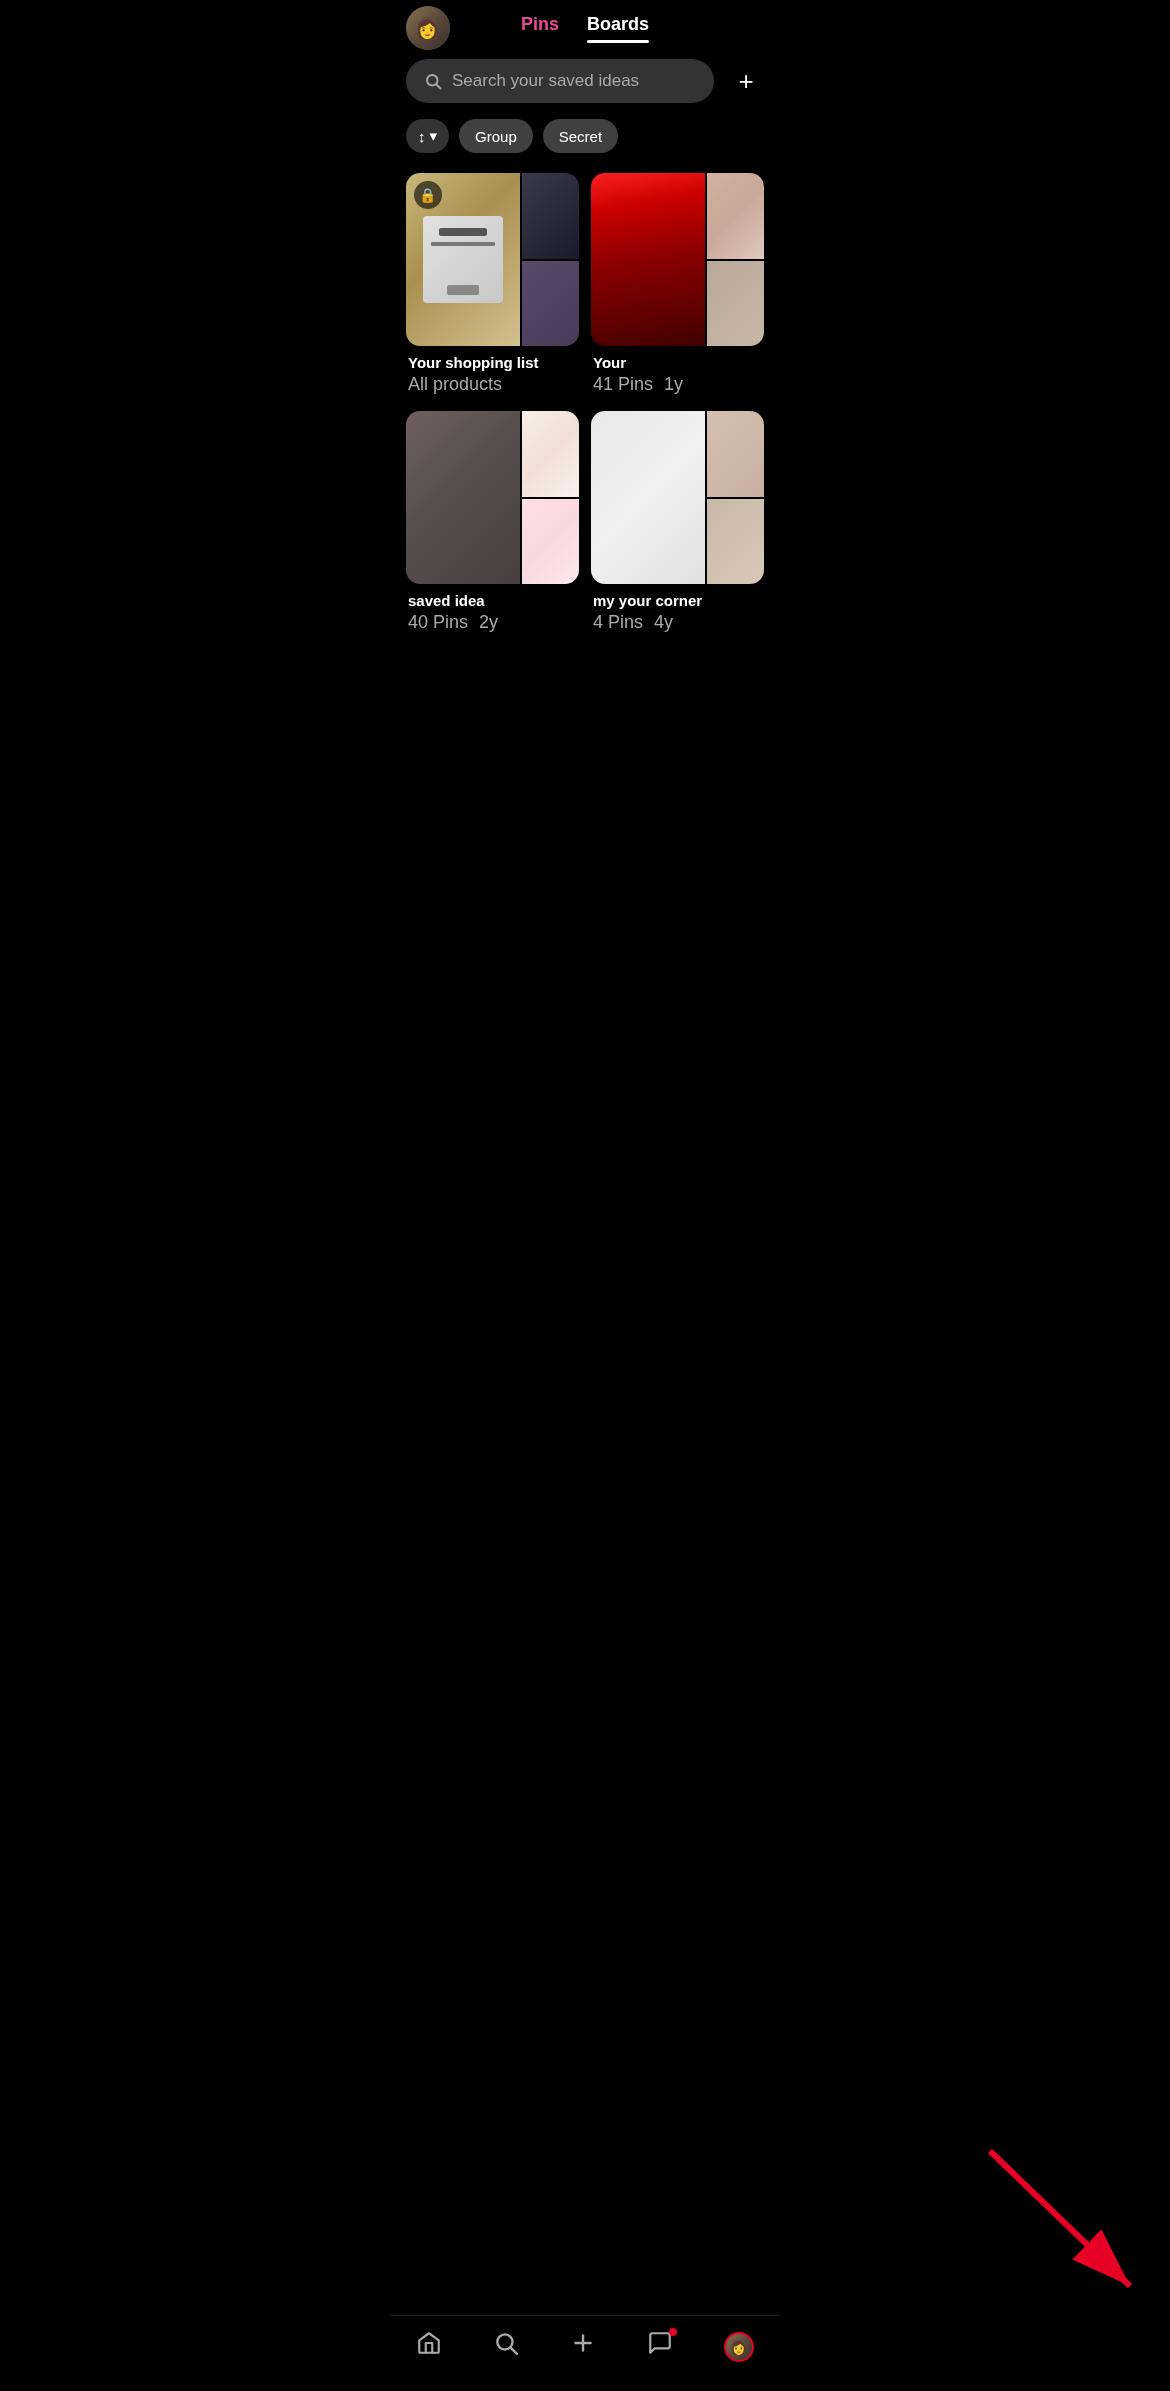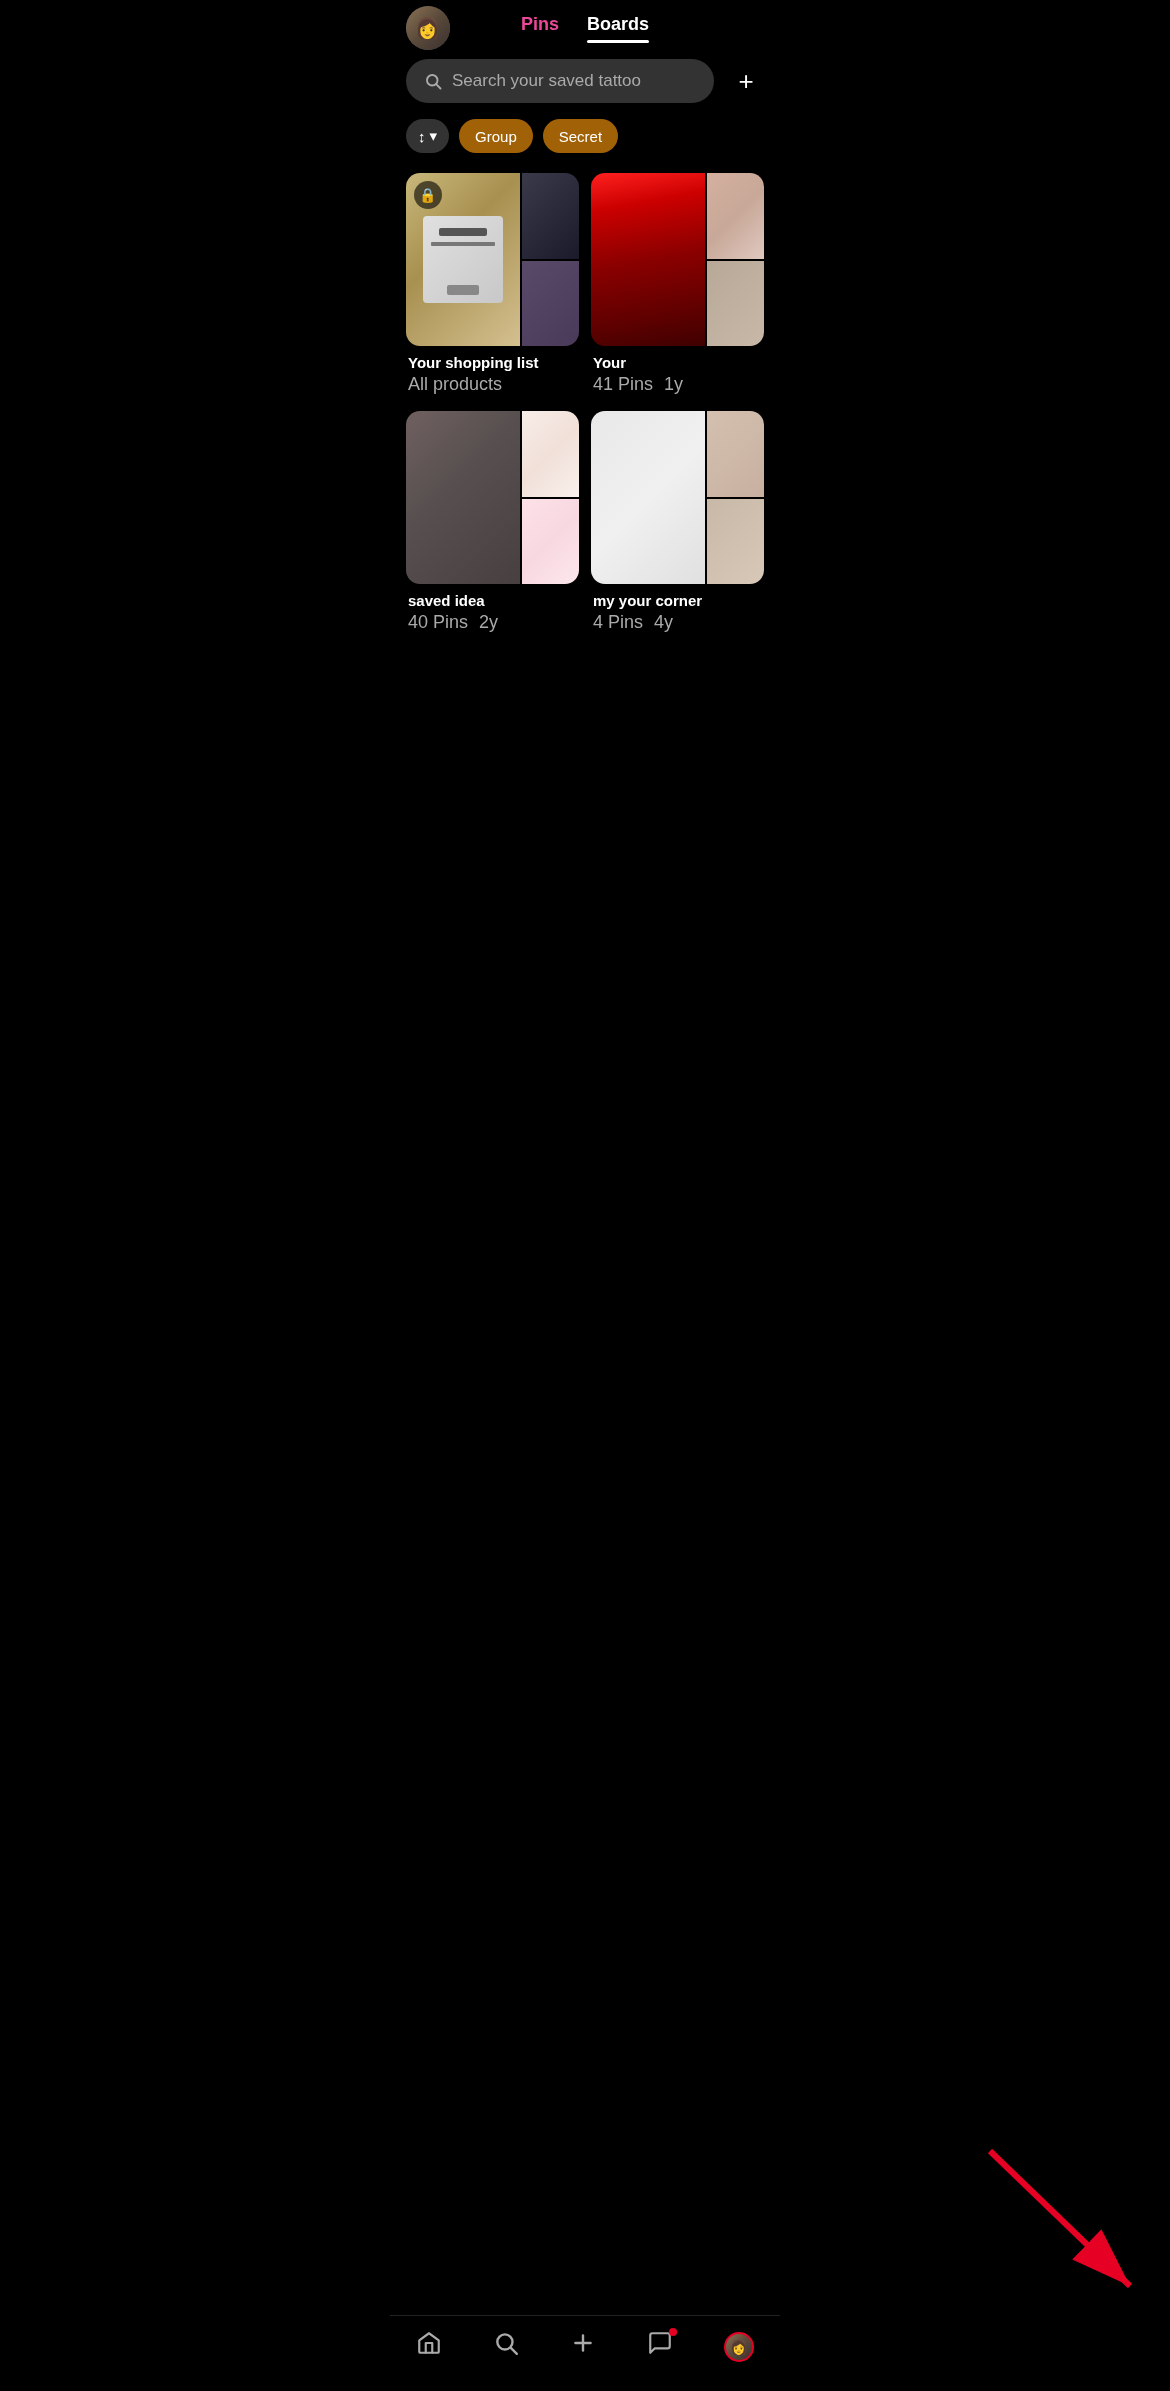--- a/index.html
+++ b/index.html
@@ -108,21 +108,21 @@
       flex-shrink: 0;
     }
 
     
     .filter-row {
       display: flex;
       gap: 10px;
       padding: 4px 16px 16px;
     }
     .filter-chip {
-      background: #a16207;
+      background: #404040;
       border-radius: 20px;
       padding: 8px 16px;
       font-size: 15px;
       color: #fff;
       cursor: pointer;
       display: flex;
       align-items: center;
       gap: 6px;
     }
     .sort-chip {
@@ -283,21 +283,21 @@
 </div>
 
 <div class="search-section">
   <div class="search-bar">
     <span class="search-icon-wrap">
       <svg width="18" height="18" viewBox="0 0 24 24" fill="none" stroke="#aaa" stroke-width="2.5" stroke-linecap="round">
         <circle cx="11" cy="11" r="7"></circle>
         <line x1="16.5" y1="16.5" x2="22" y2="22"></line>
       </svg>
     </span>
-    <span class="search-placeholder">Search your saved tattoo</span>
+    <span class="search-placeholder">Search your saved ideas</span>
   </div>
   <div class="add-button">+</div>
 </div>
 
 <div class="filter-row">
   <div class="sort-chip">
     <span>↕</span>
     <span>▾</span>
   </div>
   <div class="filter-chip">Group</div>

